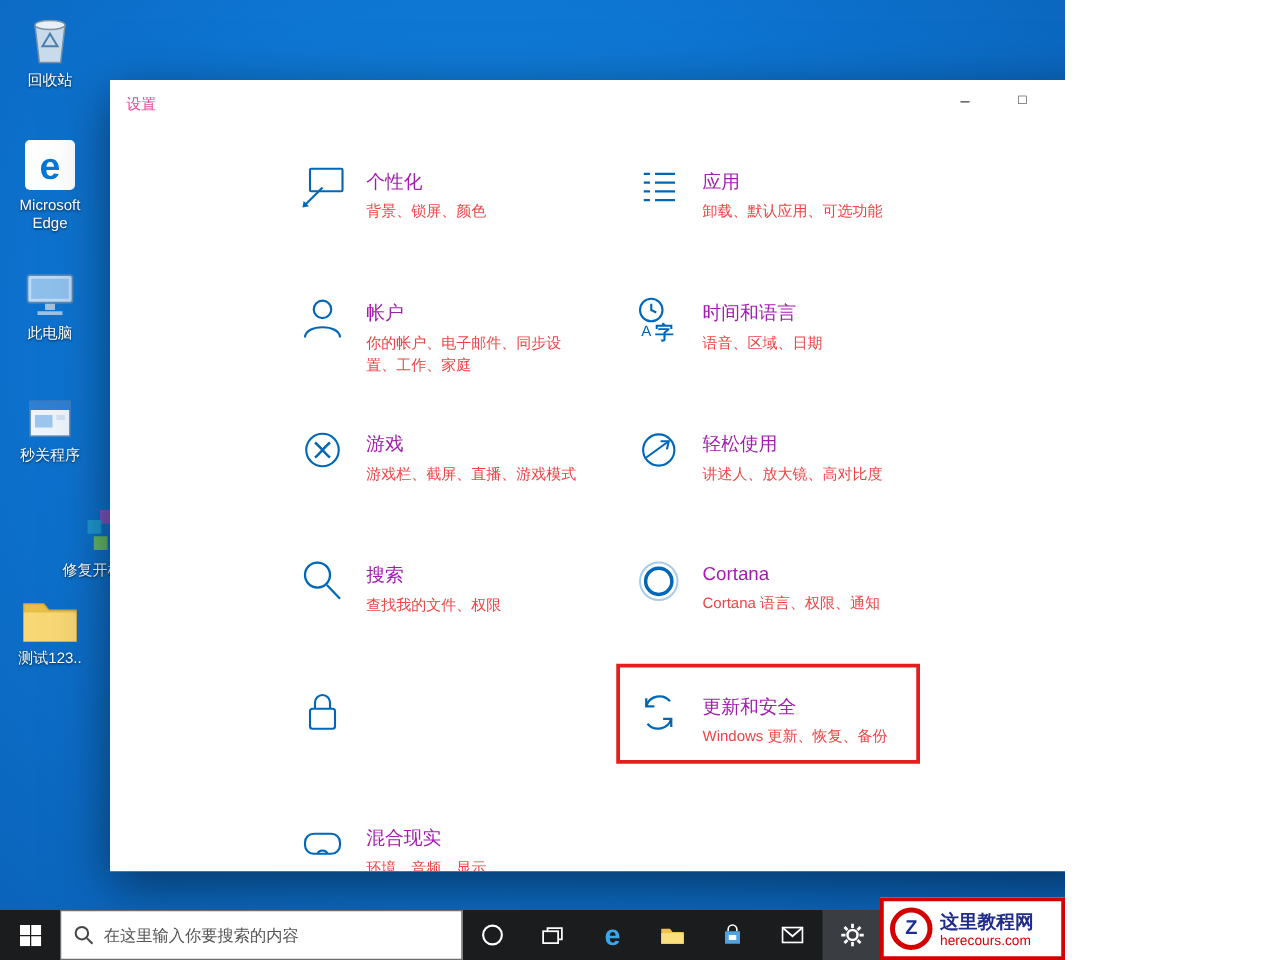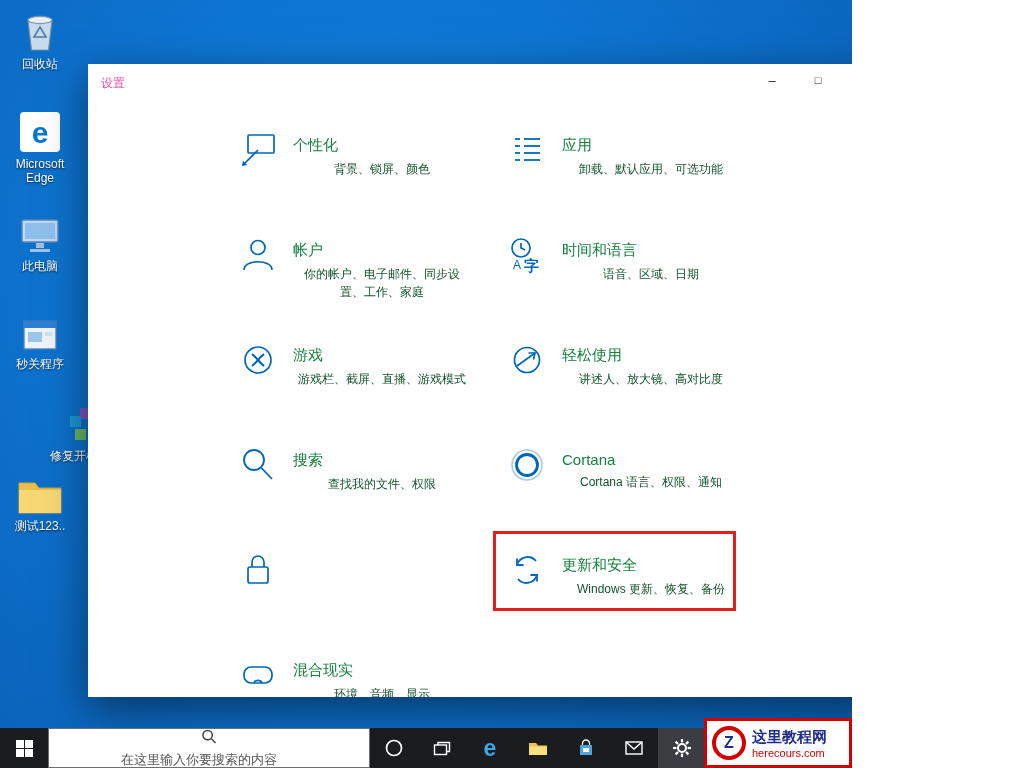--- a/index.html
+++ b/index.html
@@ -20,34 +20,34 @@
   .caption { margin-left:auto; display:flex; }
   .cbtn { width:46px; height:32px; display:flex; align-items:center; justify-content:center;
     font-size:13px; color:#222; background:transparent; border:none; cursor:default; }
   .cbtn.max { font-size:11px; }
 
   .grid { position:absolute; left:150px; top:66px; display:grid;
     grid-template-columns:269px 269px; grid-auto-rows:105px; }
   .tile { display:flex; gap:15px; cursor:pointer; }
   .tile svg { flex:0 0 40px; color:#0067b8; }
   .tinfo { padding-top:6px; width:178px; }
-  .ttitle { font-size:15px; color:#15803d; }
-  .tsub { margin-top:5px; font-size:12px; color:#14532d; line-height:1.5;text-align:center; }
+  .ttitle { font-size:15px; color:#a21caf; }
+  .tsub { margin-top:5px; font-size:12px; color:#ef4444; line-height:1.5; }
 
   .redbox { position:absolute; left:405px; top:467px; width:243px; height:80px;
     border:3px solid #e31e1e; pointer-events:none; }
   .wscroll { position:absolute; right:4px; top:240px; width:3px; height:318px; background:#8a8a8a; }
 
   
   .taskbar { position:absolute; left:0; bottom:0; width:1024px; height:40px;
     background:#1b1c1e; display:flex; align-items:stretch; z-index:5; }
   .tb-btn { width:48px; display:flex; align-items:center; justify-content:center; cursor:pointer; }
   .tb-btn.active { background:#3a3d41; }
   .tb-search { width:322px; background:#fff; border:1px solid #6f6f6f; display:flex;
-    align-items:center; gap:8px; padding:0 10px;flex-direction:column; }
+    align-items:center; gap:8px; padding:0 10px; }
   .tb-search input { border:none; outline:none; flex:1; font-size:13px; color:#333; background:transparent;
     font-family:inherit; }
   .tb-search input::placeholder { color:#555; opacity:1; }
   .edge-e { font-size:23px; font-weight:bold; color:#39a7e8; line-height:1; }
   .tray { margin-left:auto; margin-right:152px; display:flex; align-items:center; color:#fff; }
   .tray-item { width:26px; height:40px; display:flex; align-items:center; justify-content:center;
     font-size:13px; cursor:pointer; }
 
   
   .watermark { position:absolute; right:0; bottom:0; width:148px; height:50px; background:#fff;

